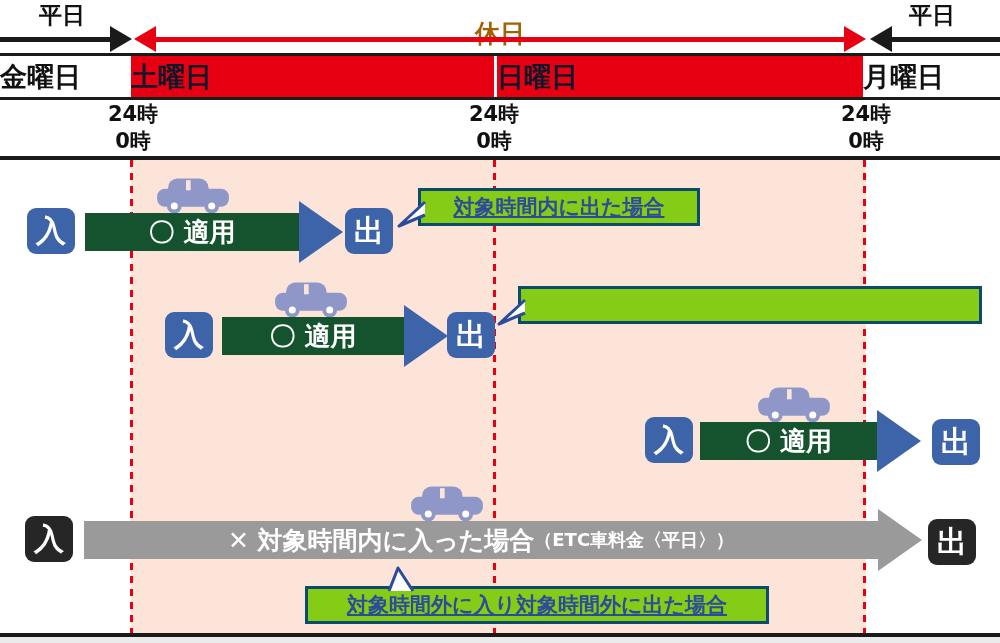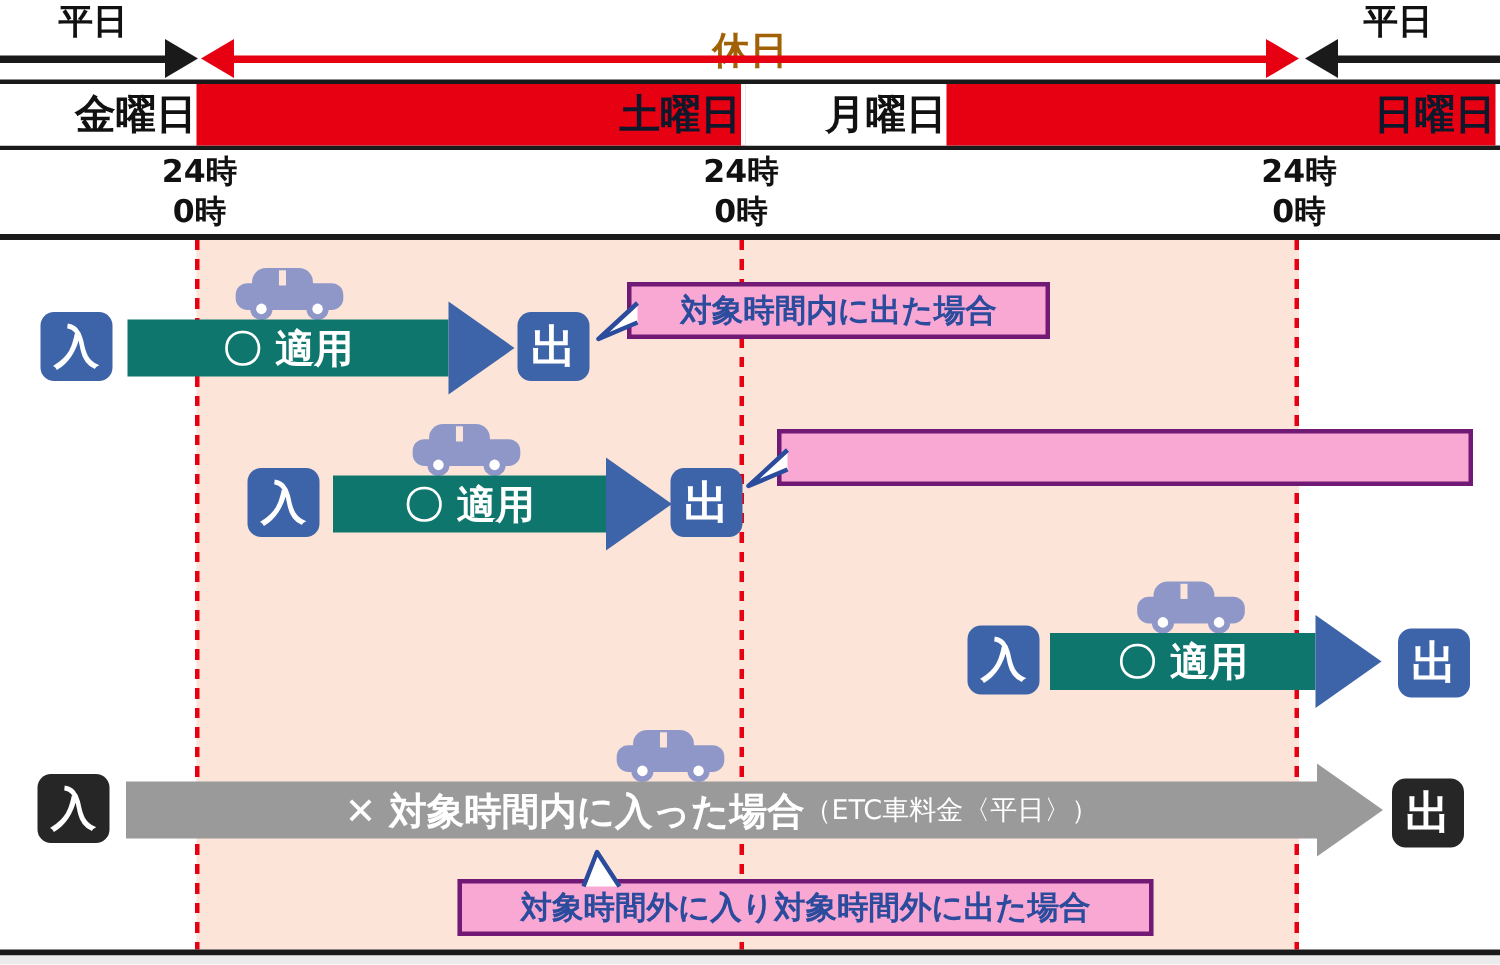--- a/index.html
+++ b/index.html
@@ -16,21 +16,21 @@
   .hline.red{background:#e60012;}
   .head{top:26px;width:0;height:0;border-top:13px solid transparent;border-bottom:13px solid transparent;}
   .head.r-black{border-left:22px solid #1a1a1a;}
   .head.l-black{border-right:22px solid #1a1a1a;}
   .head.r-red{border-left:22px solid #e60012;}
   .head.l-red{border-right:22px solid #e60012;}
 
   
   .day-row{left:0;top:53px;width:1000px;height:47px;box-sizing:border-box;
            border-top:3px solid #1a1a1a;border-bottom:3px solid #1a1a1a;display:flex;}
-  .day-cell{height:41px;line-height:41px;text-align:right;font-size:27px;font-weight:bold;box-sizing:border-box;}
+  .day-cell{height:41px;line-height:41px;text-align:left;font-size:27px;font-weight:bold;box-sizing:border-box;}
   .day-cell.weekday{background:#fff;color:#111;}
   .day-cell.holiday{background:#e60012;color:#0f172a;}
 
   
   .time-marker{top:101px;width:140px;text-align:center;font-size:21px;font-weight:600;color:#111;}
   .time-marker div{line-height:27px;}
 
   .sep-line{left:0;top:156px;width:1000px;height:4px;background:#1a1a1a;}
   .pink-region{left:131px;top:160px;width:735px;height:473px;background:#fce4d9;}
   .dash-line{top:160px;width:3px;height:473px;
@@ -40,31 +40,31 @@
 
   
   .tag{width:48px;height:46px;border-radius:9px;color:#fff;font-weight:bold;font-size:30px;
        display:flex;align-items:center;justify-content:center;}
   .tag.blue{background:#3d63a8;}
   .tag.dark{background:#262626;}
 
   
   .arrow-body{height:38px;display:flex;align-items:center;justify-content:center;
               color:#fff;font-weight:bold;font-size:26px;white-space:nowrap;}
-  .arrow-body.blue{background:#0f766e;}
+  .arrow-body.blue{background:#14532d;}
   .arrow-body.gray{background:#9a9a9a;}
-  .arrow-body .sub{font-size:18px;font-weight:normal;}
+  .arrow-body .sub{font-size:18px;font-weight:bold;}
   .arrow-head{width:0;height:0;border-top:31px solid transparent;border-bottom:31px solid transparent;}
   .arrow-head.blue{border-left:44px solid #3d63a8;}
   .arrow-head.gray{border-left:44px solid #9a9a9a;}
 
   
-  .bubble{background:#f9a8d4;border:3px solid #701a75;color:#2b4b9c;font-weight:bold;font-size:21px;
+  .bubble{background:#84cc16;border:3px solid #0c4a6e;color:#2b4b9c;font-weight:bold;font-size:21px;
           height:38px;box-sizing:border-box;display:flex;align-items:center;justify-content:center;
-          white-space:nowrap;}
+          white-space:nowrap;text-decoration:underline;}
   .tail{position:absolute;}
 
   .car{position:absolute;}
 </style>
 </head>
 <body>
 
 <div class="page">
 
   <div class="abs top-label" style="left:17px;width:90px">平日</div>
@@ -75,22 +75,22 @@
   <div class="abs head r-black" style="left:110px"></div>
   <div class="abs head l-red" style="left:134px"></div>
   <div class="abs hline red" style="left:154px;width:692px"></div>
   <div class="abs head r-red" style="left:844px"></div>
   <div class="abs head l-black" style="left:870px"></div>
   <div class="abs hline" style="left:892px;width:108px"></div>
 
   <div class="abs day-row">
     <div class="day-cell weekday" style="width:131px">金曜日</div>
     <div class="day-cell holiday" style="width:366px;border-right:3px solid #fff">土曜日</div>
+    <div class="day-cell holiday" style="width:366px">日曜日</div>
     <div class="day-cell weekday" style="width:134px">月曜日</div>
-    <div class="day-cell holiday" style="width:366px">日曜日</div>
   </div>
 
   <div class="abs time-marker" style="left:63px">
     <div>24時</div>
     <div>0時</div>
   </div>
   <div class="abs time-marker" style="left:424px">
     <div>24時</div>
     <div>0時</div>
   </div>

